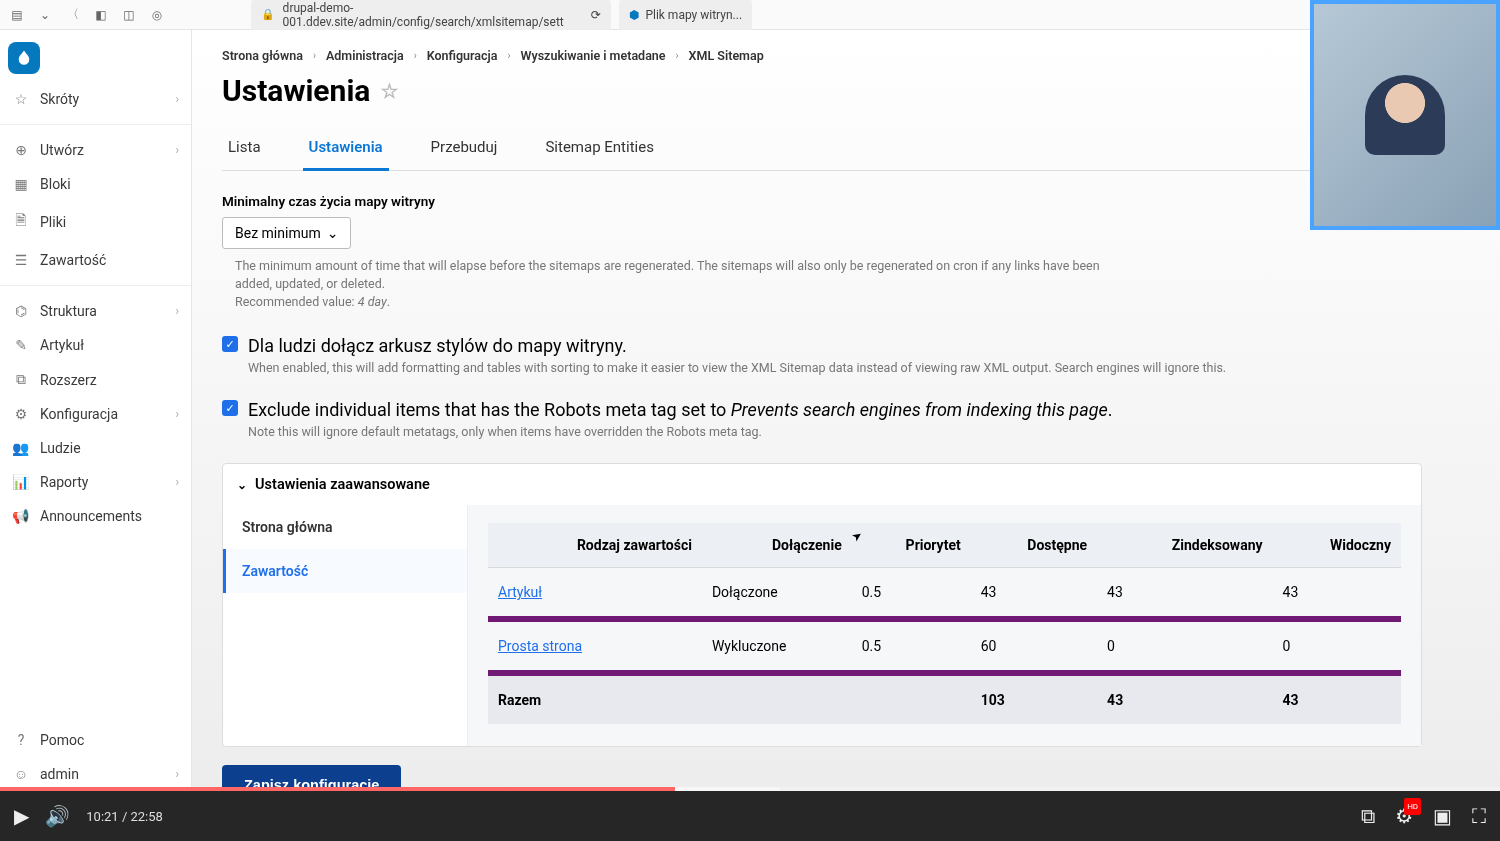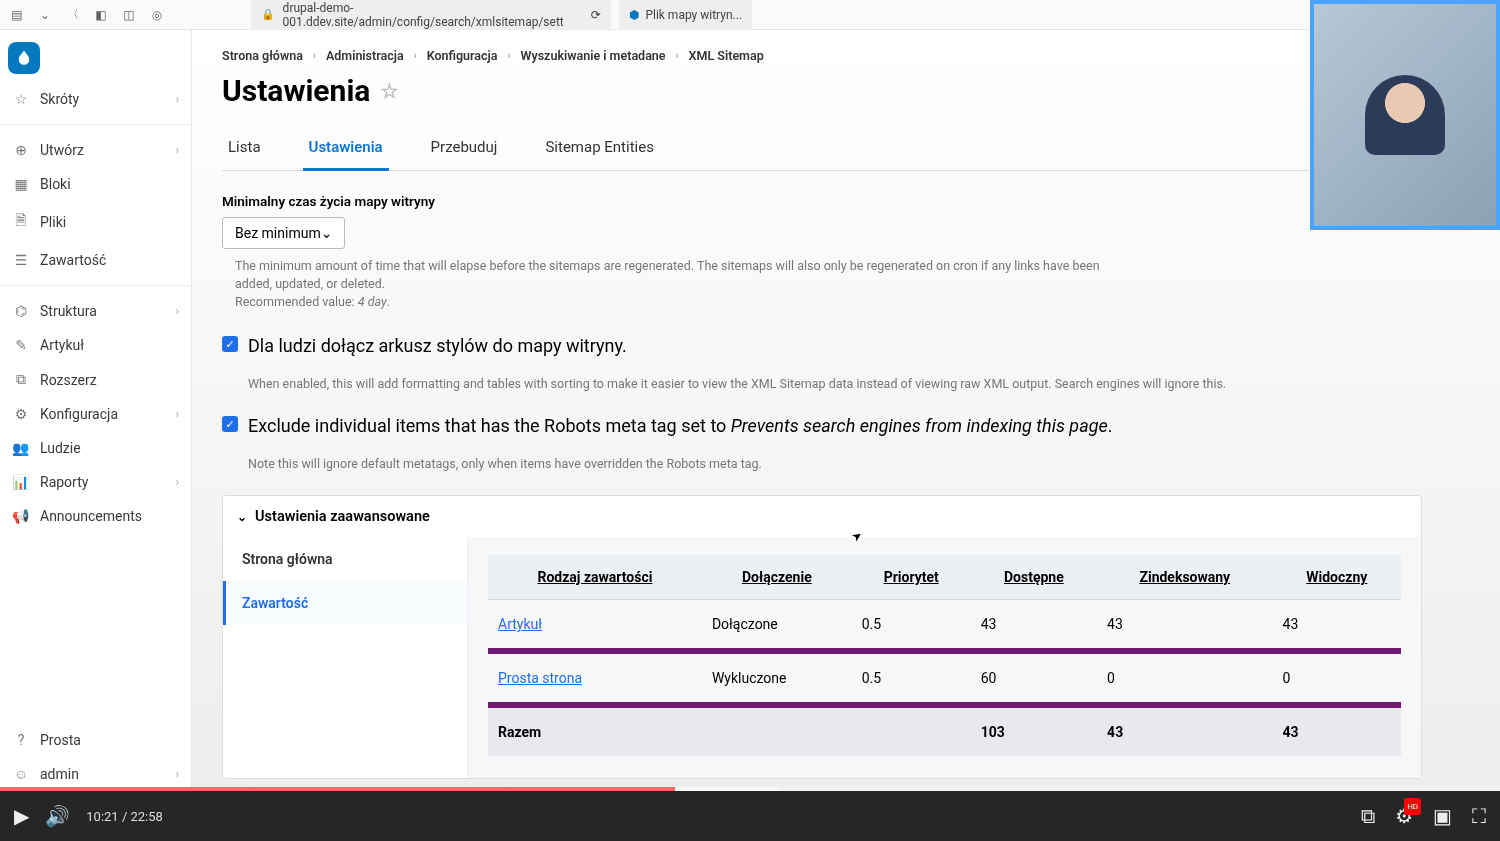--- a/index.html
+++ b/index.html
@@ -31,44 +31,44 @@
 
   h1.title { font-size: 30px; font-weight: 700; display: inline-flex; align-items: center; gap: 10px; margin: 4px 0 10px 0; }
   .star { color: #bbb; font-size: 20px; }
 
   .tabs { display: flex; gap: 36px; border-bottom: 1px solid #ddd; margin-top: 10px; }
   .tab { padding: 10px 6px 12px 6px; font-size: 15px; color: #333; cursor: pointer; }
   .tab.active { color: #0d77d6; border-bottom: 3px solid #0d77d6; font-weight: 600; margin-bottom: -1px; }
 
   .form-area { padding-top: 22px; max-width: 1200px; }
   .field-label { font-size: 13.5px; font-weight: 600; margin-bottom: 8px; }
-  .select { display: inline-flex; align-items: center; border: 1px solid #bbb; border-radius: 3px; padding: 7px 12px; font-size: 14px; background: #fff; cursor: pointer; }
+  .select { display: inline-flex; align-items: center; gap:6px; border: 1px solid #bbb; border-radius: 3px; padding: 7px 12px; font-size: 14px; background: #fff; cursor: pointer; }
   .desc { font-size: 12.5px; color: #777; margin-top: 8px; line-height: 1.45; max-width: 900px; margin-left: 13px; }
   .desc em { font-style: italic; }
 
   .check-row { display: flex; align-items: flex-start; gap: 10px; margin-top: 24px; }
   .checkbox { width: 16px; height: 16px; background: #1f6feb; border-radius: 3px; display: flex; align-items: center; justify-content: center; color: #fff; font-size: 11px; flex-shrink: 0; margin-top: 1px; }
   .check-text { font-size: 18px; }
-  .check-desc { font-size: 12.5px; color: #777; margin-top: 20px; }
+  .check-desc { font-size: 12.5px; color: #777; margin-top: 4px; }
 
   details.adv { margin-top: 24px; border: 1px solid #ddd; border-radius: 4px; background: #fff; }
   details.adv summary { padding: 12px 14px; font-size: 14.5px; font-weight: 600; cursor: pointer; list-style: none; display: flex; align-items: center; gap: 8px; }
   details.adv summary::-webkit-details-marker { display:none; }
   details.adv summary .caret { font-size: 12px; transform: rotate(0deg); }
   details.adv[open] summary .caret { transform: rotate(0deg); }
 
   .adv-body { display: flex; padding: 0; }
   .vtabs { width: 245px; border-right: 1px solid #eee; }
   .vtab { padding: 14px 16px; font-size: 14px; font-weight: 600; cursor: pointer; border-left: 3px solid transparent; }
   .vtab.active { background: #f7fbff; border-left: 3px solid #1f6feb; color: #1f6feb; }
   .vtab.inactive { color: #333; }
 
   .table-wrap { flex: 1; padding: 18px 20px 22px 20px; background: #f6f7f9; }
   table.ct { width: 100%; border-collapse: collapse; font-size: 14px; }
-  table.ct th { text-align: center; font-weight: 700; padding: 14px 10px; border-bottom: 1px solid #d9d9d9; background: #eceff3; text-decoration: underline; }
+  table.ct th { text-align: right; font-weight: 700; padding: 14px 10px; border-bottom: 1px solid #d9d9d9; background: #eceff3; }
   table.ct td { padding: 16px 10px; border-bottom: 6px solid #701a75; }
   table.ct tr.total td { font-weight: 700; background: #e7e9ee; border-bottom: none; }
   a.link { color: #1f6feb; text-decoration: underline; }
 
   .save-btn { margin-top: 18px; background: #0d3f8f; color: #fff; border: none; border-radius: 4px; padding: 12px 22px; font-size: 14.5px; font-weight: 600; cursor: pointer; }
 
   
   .webcam { position: absolute; top: 0; right: 0; width: 190px; height: 230px; border: 4px solid #4aa3ff; background: linear-gradient(135deg,#b6c8d6,#8aa2b6); display:flex; align-items:center; justify-content:center; color:#234; font-size:12px; z-index: 50; }
   .webcam .person { width: 80px; height: 80px; background: radial-gradient(circle at 50% 35%, #e9c9b2 0 30%, transparent 31%), linear-gradient(#2b3b58,#2b3b58); border-radius: 50% 50% 10px 10px; }
 
@@ -172,21 +172,21 @@
           <span class="chev">›</span>
         </div>
         <div class="side-item">
           <span class="ic">📢</span>
           <span>Announcements</span>
         </div>
       </div>
     <div class="side-bottom" id="side-bottom">
         <div class="side-item">
           <span class="ic">?</span>
-          <span>Prosta</span>
+          <span>Pomoc</span>
         </div>
         <div class="side-item">
           <span class="ic">☺</span>
           <span>admin</span>
           <span class="chev">›</span>
         </div>
       </div>
   </div>
 
   <div class="main">

